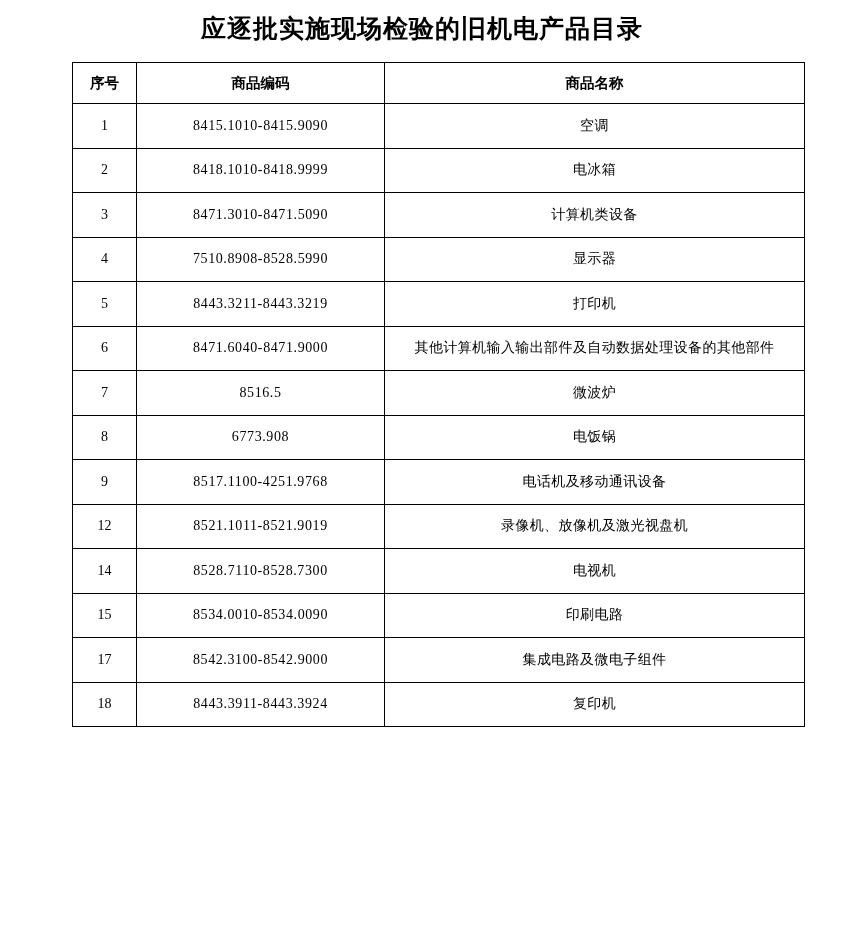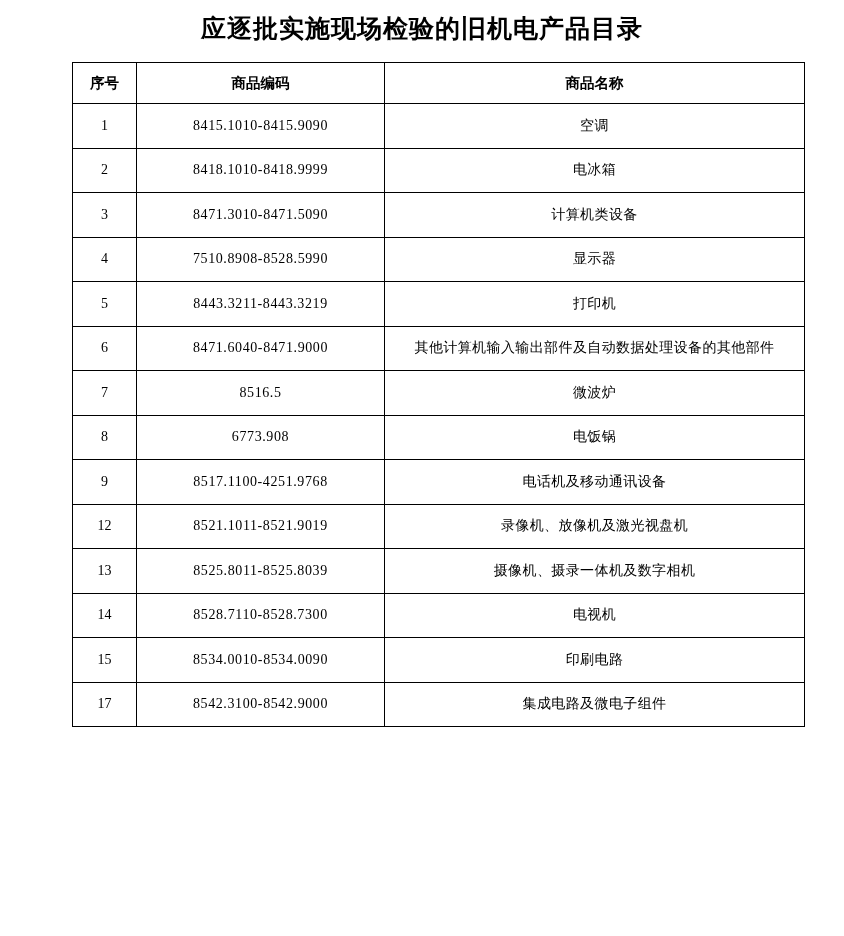--- a/index.html
+++ b/index.html
@@ -144,36 +144,36 @@
           <td class="cell-index">9</td>
           <td class="cell-code">8517.1100-4251.9768</td>
           <td class="cell-name">电话机及移动通讯设备</td>
         </tr>
         <tr>
           <td class="cell-index">12</td>
           <td class="cell-code">8521.1011-8521.9019</td>
           <td class="cell-name">录像机、放像机及激光视盘机</td>
         </tr>
         <tr>
-          <td class="cell-index">13</td>
-          <td class="cell-code">8525.8011-8525.8039</td>
-          <td class="cell-name">摄像机、摄录一体机及数字相机</td>
-        </tr>
-        <tr>
           <td class="cell-index">14</td>
           <td class="cell-code">8528.7110-8528.7300</td>
           <td class="cell-name">电视机</td>
         </tr>
         <tr>
           <td class="cell-index">15</td>
           <td class="cell-code">8534.0010-8534.0090</td>
           <td class="cell-name">印刷电路</td>
         </tr>
         <tr>
           <td class="cell-index">17</td>
           <td class="cell-code">8542.3100-8542.9000</td>
           <td class="cell-name">集成电路及微电子组件</td>
         </tr>
+        <tr>
+          <td class="cell-index">18</td>
+          <td class="cell-code">8443.3911-8443.3924</td>
+          <td class="cell-name">复印机</td>
+        </tr>
       </tbody>
     </table>
   </div>
 
 </div>
 
 </body></html>

